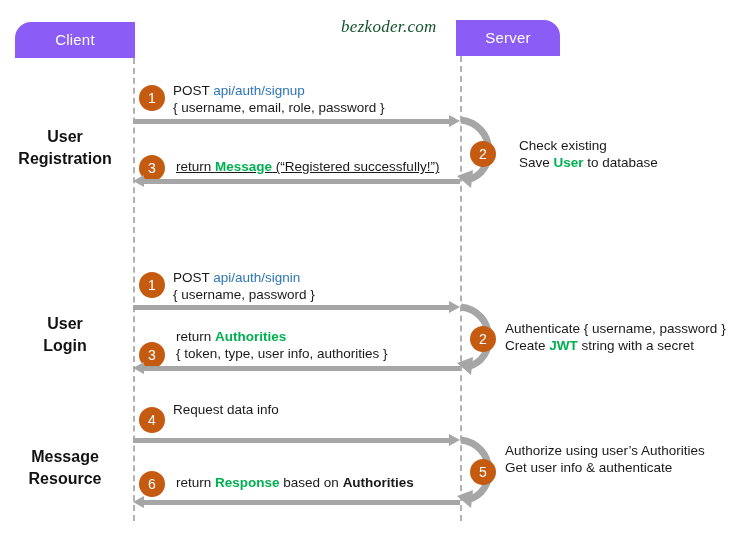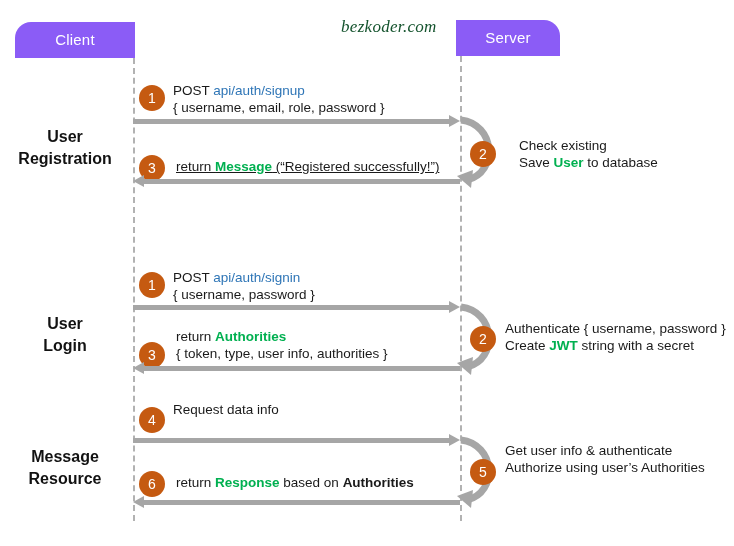--- a/index.html
+++ b/index.html
@@ -226,22 +226,22 @@
     <div class="shaft"></div>
     <div class="head"></div>
   </div>
 
   <svg class="curve" style="left:455px;top:432px;" width="52" height="80" viewBox="0 0 52 80">
     <path d="M6 8 C 40 12, 44 60, 12 68" stroke="#A6A6A6" stroke-width="7" fill="none" stroke-linecap="butt"></path>
     <polygon points="18,58 16,76 2,64" fill="#A6A6A6"></polygon>
   </svg>
   <div class="step-circle" style="left:470px;top:459px;">5</div>
   <div class="note" style="left:505px;top:442px;">
+    <div>Authorize using user’s Authorities</div>
     <div>Get user info &amp; authenticate</div>
-    <div>Authorize using user’s Authorities</div>
   </div>
 
   <div class="step-circle" style="left:139px;top:471px;">6</div>
   <div class="msg" style="left:176px;top:474px;">
     <div>
       <span>return </span><span class="green">Response</span><span> based on </span><span class="bold">Authorities</span>
     </div>
   </div>
   <div class="harrow left" style="left:133px;top:496px;width:327px;">
     <div class="shaft"></div>

